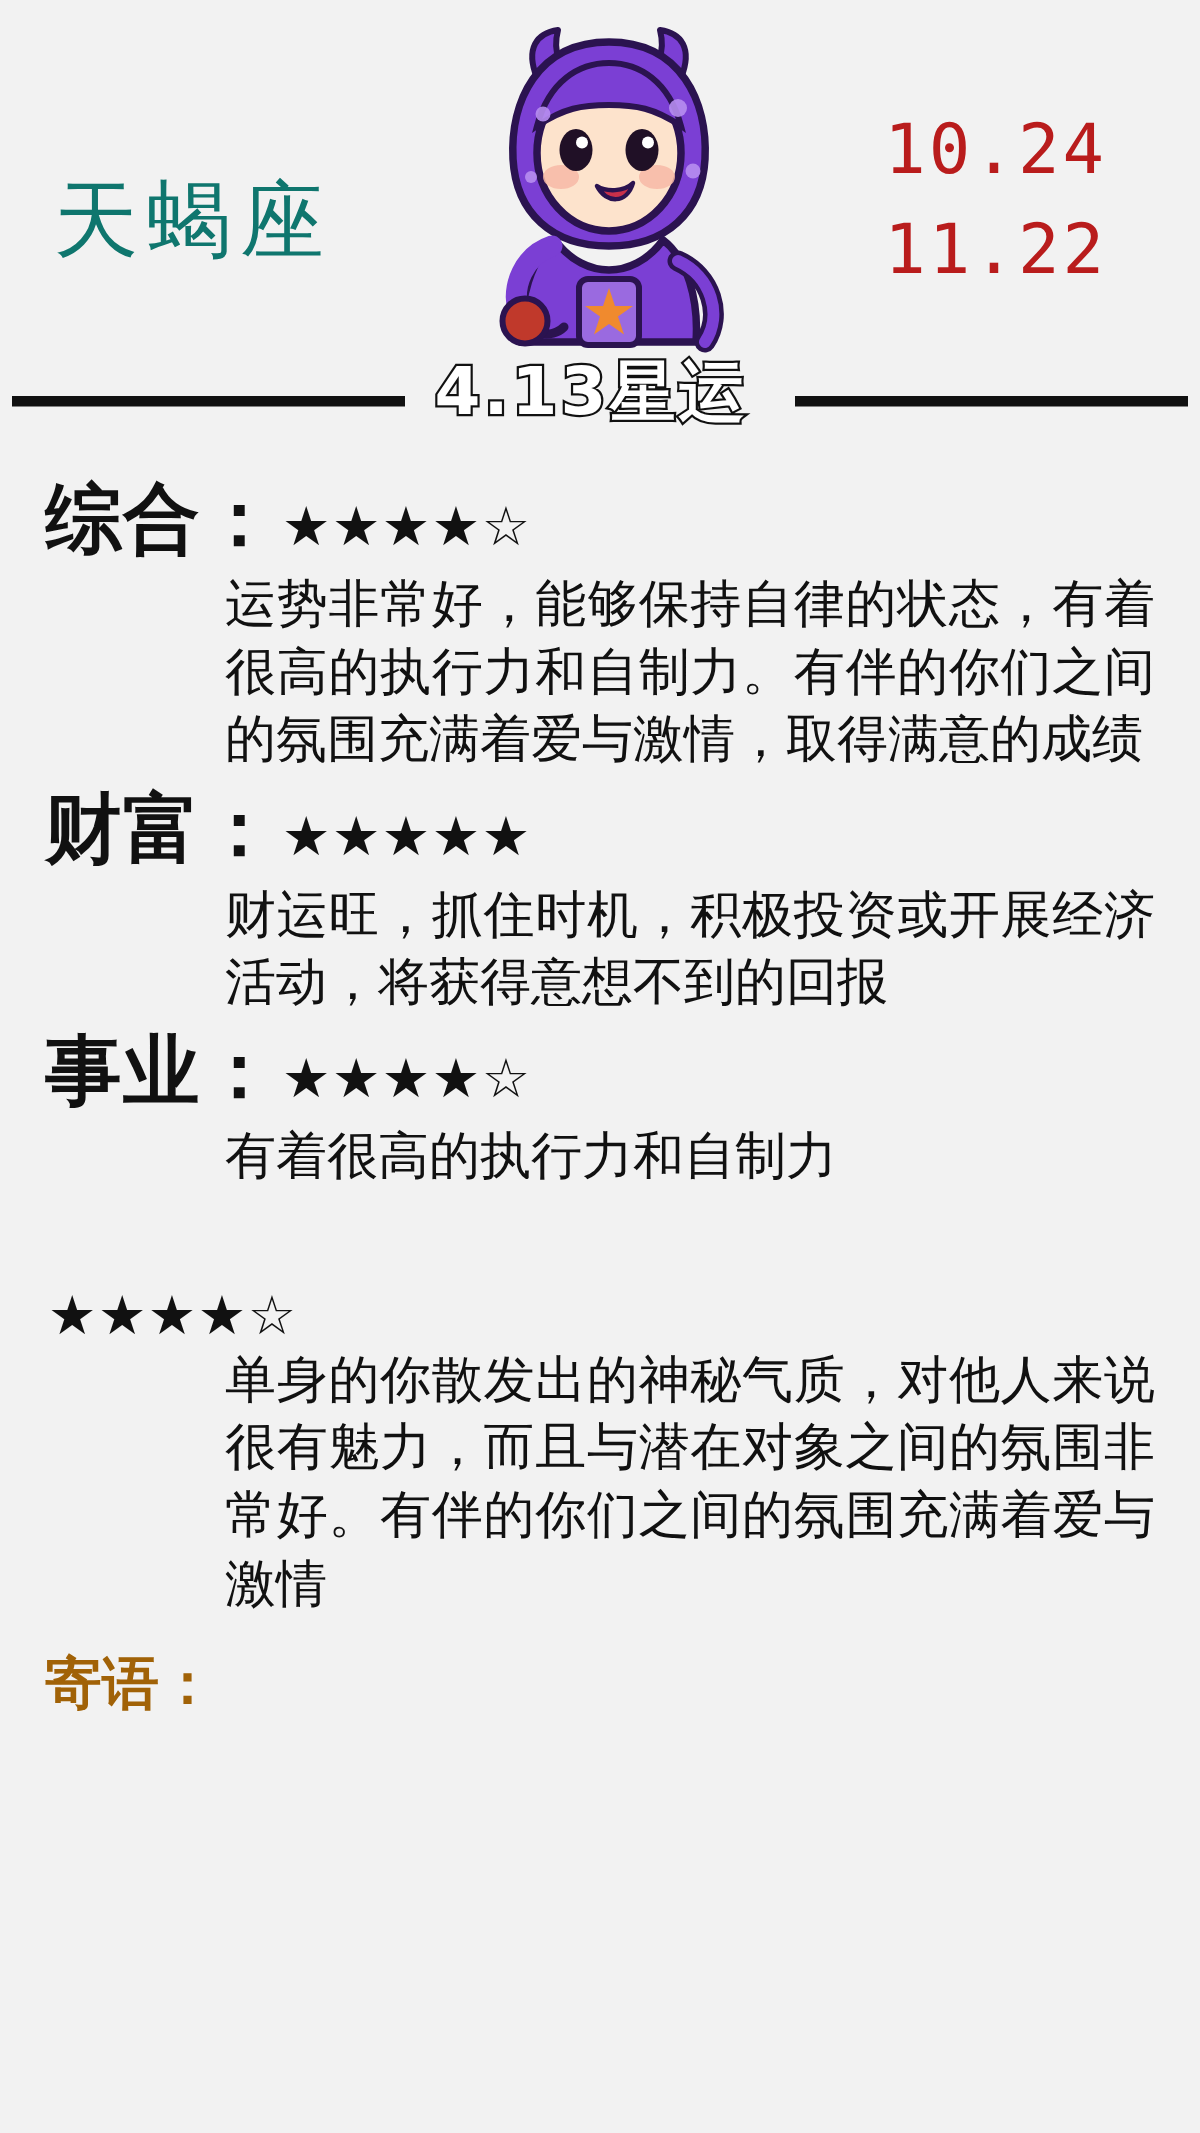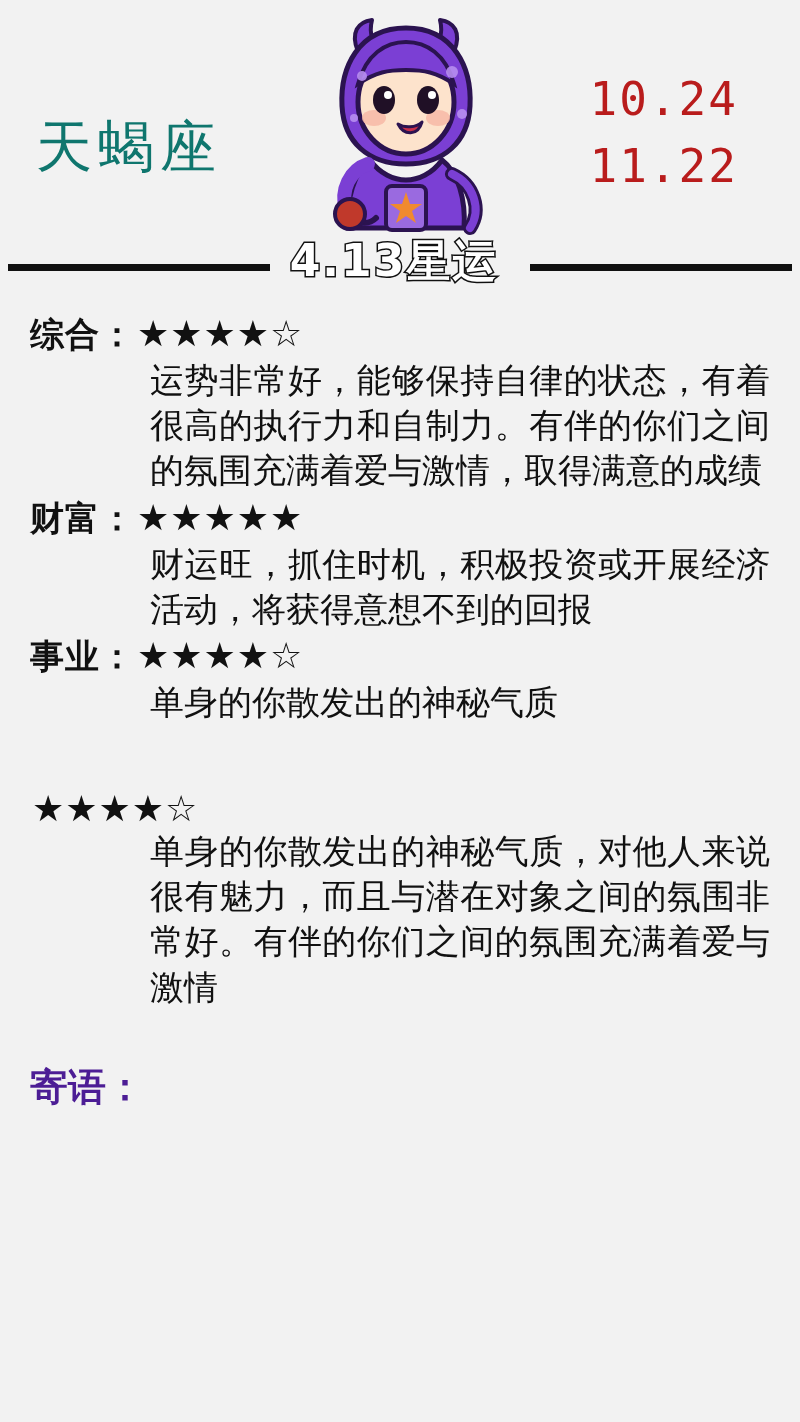--- a/index.html
+++ b/index.html
@@ -86,21 +86,21 @@
   }
   .section {
     margin-bottom: 2px;
   }
   .sec-head {
     display: flex;
     align-items: baseline;
     white-space: nowrap;
   }
   .sec-label {
-    font-size: 34px;
+    font-size: 51px;
     font-weight: bold;
     letter-spacing: 1px;
     font-family: "DejaVu Serif", "Liberation Serif", serif;
     color: #111;
   }
   .stars {
     font-size: 36px;
     letter-spacing: 1px;
     color: #111;
     line-height: 1.1;
@@ -112,25 +112,25 @@
     color: #111;
     padding-left: 120px;
     padding-right: 4px;
     font-family: "DejaVu Serif", "Liberation Serif", serif;
     text-align: justify;
   }
   .gap-block { height: 62px; }
 
   
   .message {
-    margin-top: 52px;
+    margin-top: 18px;
     padding: 0 26px 0 30px;
     display: flex;
     align-items: flex-start;
-    color: #4c1d95;
+    color: #a16207;
     gap: 28px;
   }
   .msg-label {
     font-size: 38px;
     font-weight: bold;
     white-space: nowrap;
     font-family: "DejaVu Serif", "Liberation Serif", serif;
   }
   .msg-text {
     font-size: 34px;
@@ -215,21 +215,21 @@
       <span class="stars">★★★★★</span>
     </div>
     <div class="sec-text">财运旺，抓住时机，积极投资或开展经济活动，将获得意想不到的回报</div>
   </div>
 
   <div class="section">
     <div class="sec-head">
       <span class="sec-label">事业：</span>
       <span class="stars">★★★★☆</span>
     </div>
-    <div class="sec-text">单身的你散发出的神秘气质</div>
+    <div class="sec-text">有着很高的执行力和自制力</div>
   </div>
 
   <div class="gap-block"></div>
 
   <div class="section">
     <div class="sec-head">
       <span class="stars">★★★★☆</span>
     </div>
     <div class="sec-text">单身的你散发出的神秘气质，对他人来说很有魅力，而且与潜在对象之间的氛围非常好。有伴的你们之间的氛围充满着爱与激情</div>
   </div>

